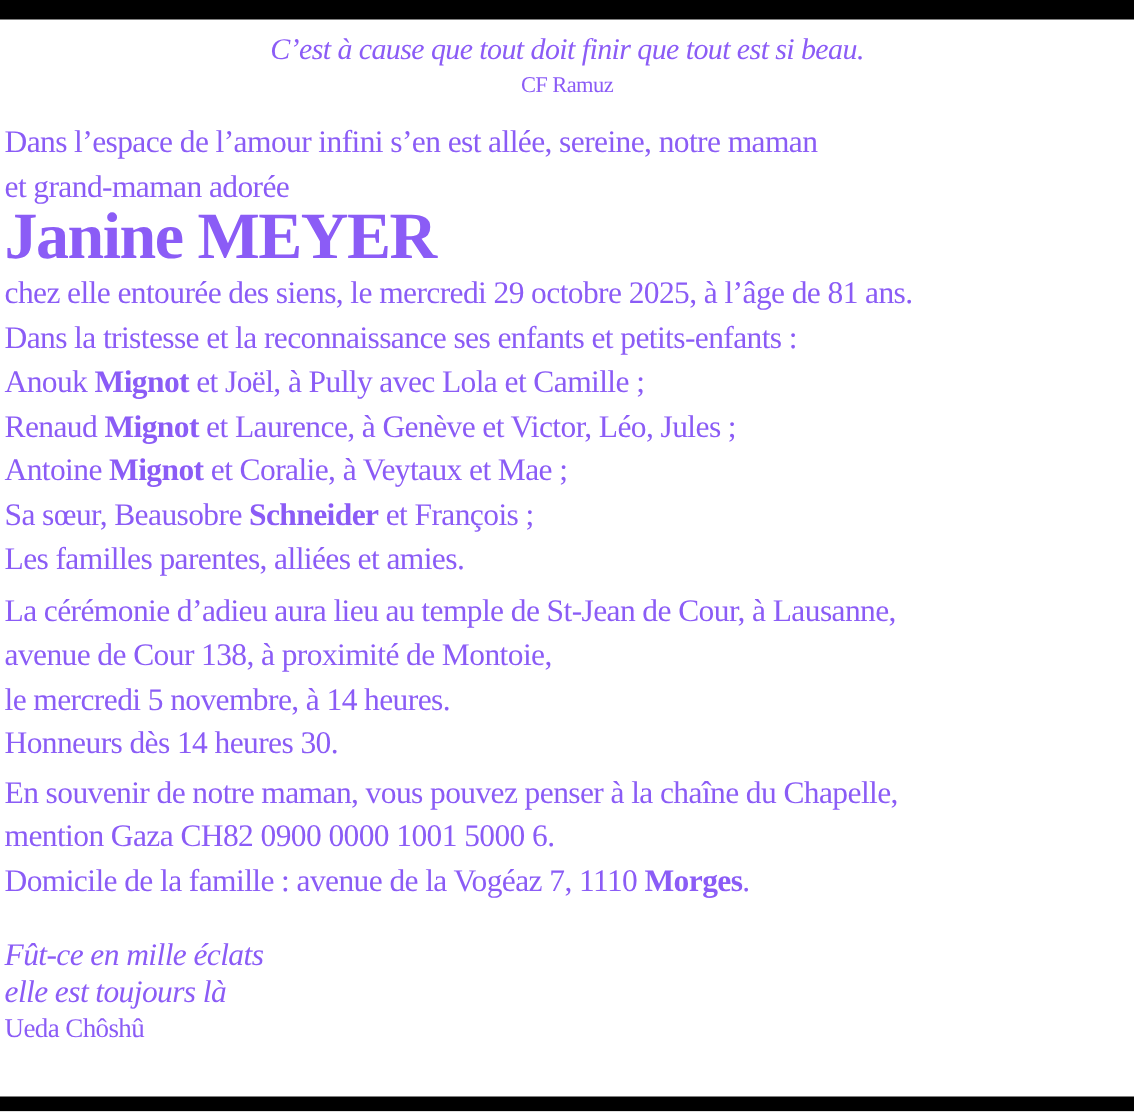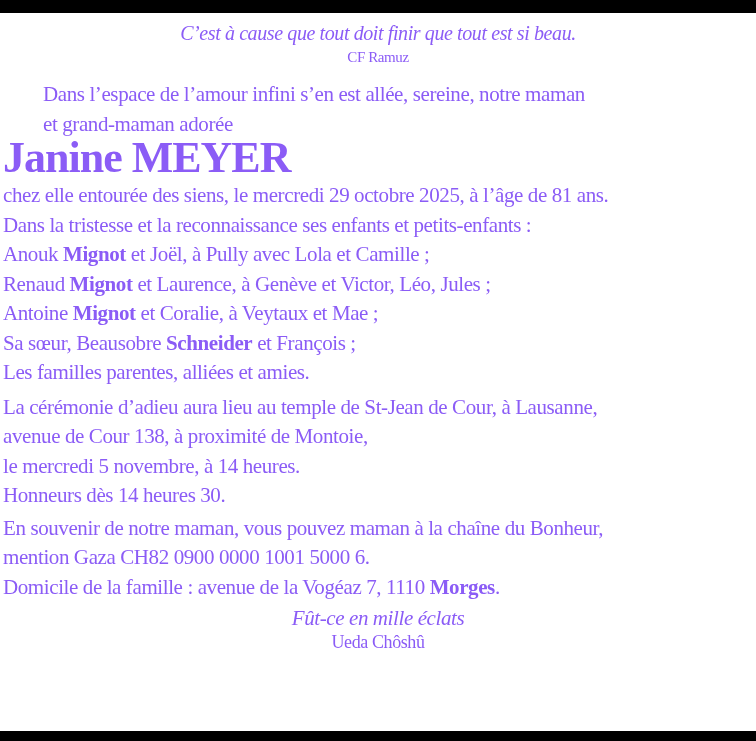--- a/index.html
+++ b/index.html
@@ -48,40 +48,40 @@
   .epigraph-author {
     font-size: 15px;
     line-height: 22px;
   }
 
   
   .bodytext {
     font-size: 21px;
     line-height: 29.5px;
   }
-  .intro { margin-top: 12px; margin-left: 40px; }
+  .intro { margin-top: 12px; }
 
   .deceased-name {
     font-weight: 700;
     font-size: 44px;
     line-height: 46px;
     letter-spacing: -1px;
     margin-top: -4px;
     white-space: nowrap;
   }
 
   .block-gap-5 { margin-top: 5px; }
   .block-gap-3 { margin-top: 3px; }
 
   .bold { font-weight: 700; }
 
   
   .closing-quote {
-    margin-top: 4px;
-    text-align: center;
+    margin-top: 22px;
+    text-align: left;
   }
   .closing-quote .q {
     font-style: italic;
     font-size: 21px;
     line-height: 25px;
     font-weight: 500;
     letter-spacing: -0.4px;
     white-space: nowrap;
   }
   .closing-quote .author {
@@ -126,27 +126,28 @@
     </div>
 
     <div class="bodytext block-gap-5">
       <div class="line">La cérémonie d’adieu aura lieu au temple de St-Jean de Cour, à Lausanne,</div>
       <div class="line">avenue de Cour 138, à proximité de Montoie,</div>
       <div class="line">le mercredi 5 novembre, à 14 heures.</div>
       <div class="line">Honneurs dès 14 heures 30.</div>
     </div>
 
     <div class="bodytext block-gap-3">
-      <div class="line">En souvenir de notre maman, vous pouvez maman à la chaîne du Bonheur,</div>
+      <div class="line">En souvenir de notre maman, vous pouvez penser à la chaîne du Chapelle,</div>
       <div class="line">mention Gaza CH82 0900 0000 1001 5000 6.</div>
       <div class="line"><span>Domicile de la famille : avenue de la Vogéaz 7, 1110 </span><span class="bold">Morges</span><span>.</span></div>
     </div>
 
     <div class="closing-quote">
       <div class="q">Fût-ce en mille éclats</div>
+      <div class="q">elle est toujours là</div>
       <div class="author">Ueda Chôshû</div>
     </div>
 
   </div>
 
   <div class="bar bottom"></div>
 
 </div>
 
 </body></html>

